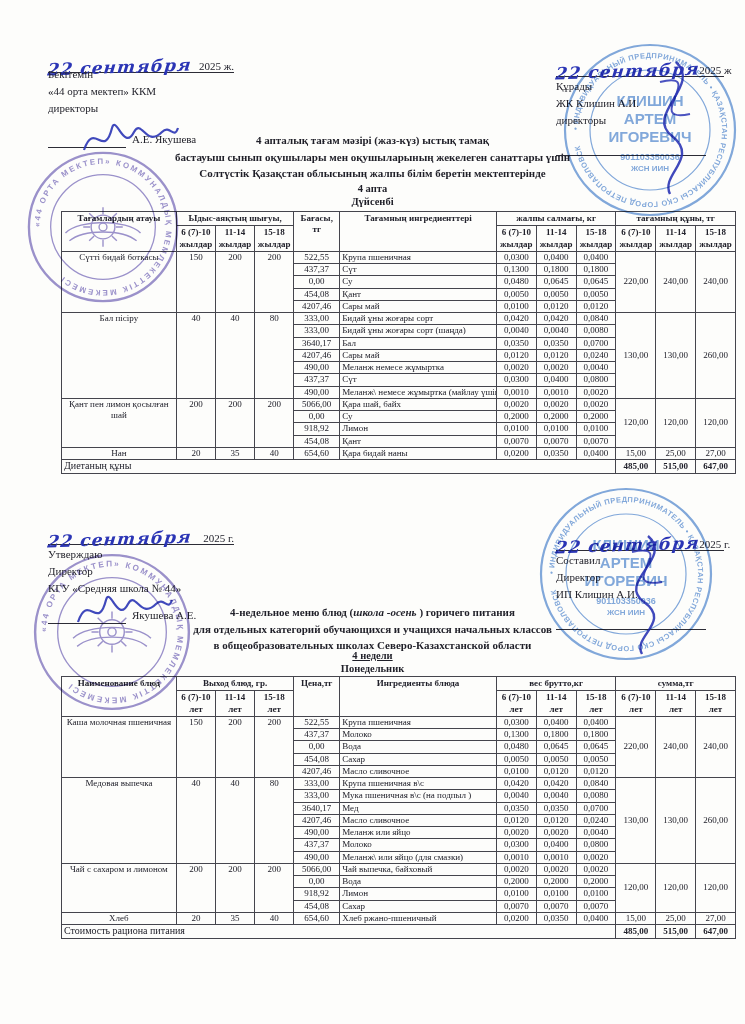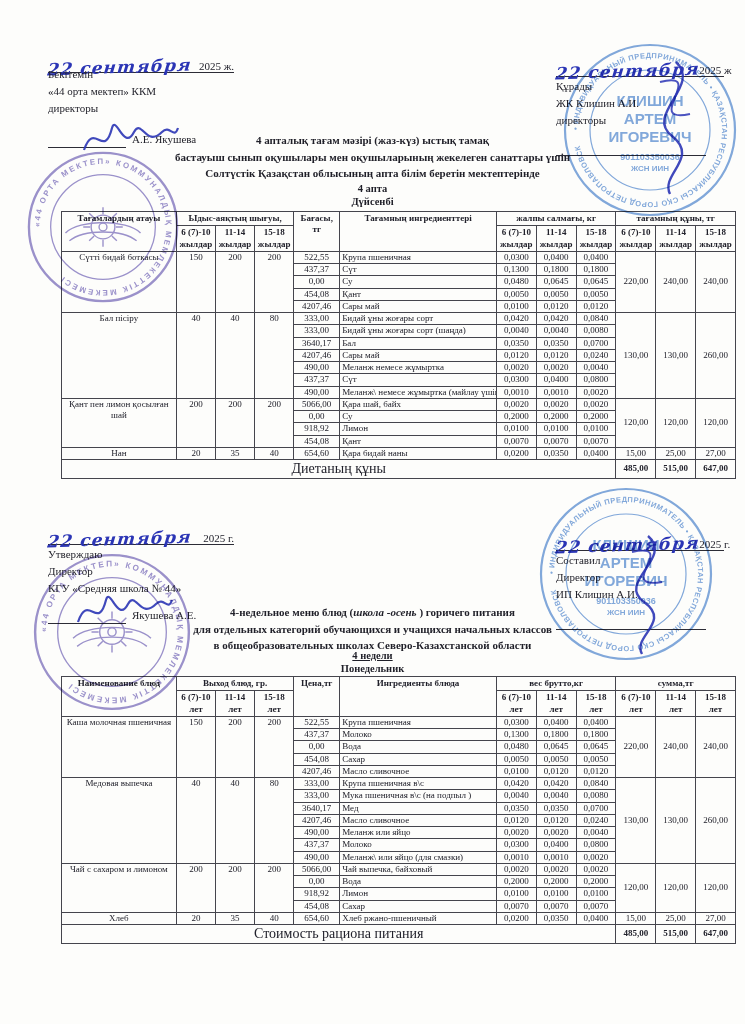--- a/index.html
+++ b/index.html
@@ -25,21 +25,21 @@
   
   .t-wrap{position:absolute;left:45px;width:675px;padding-left:16px;}
   table.menu{border-collapse:collapse;width:100%;font-size:9px;line-height:1.25;
              table-layout:fixed;color:#21212b;}
   table.menu th,table.menu td{border:1px solid #45454d;padding:0 2px;overflow:hidden;}
   table.menu th{font-weight:bold;text-align:center;vertical-align:top;padding:1px 2px;font-size:9px;}
   td.num{text-align:center;vertical-align:middle;}
   td.topv{vertical-align:top;}
   td.name{vertical-align:top;text-align:center;padding-left:3px;margin-left:11px;}
   td.ing{text-align:left;padding-left:3px;white-space:nowrap;}
-  td.footlabel{text-align:center;font-size:14px;}
+  td.footlabel{text-align:left;font-size:10px;}
   td.total{font-weight:bold;text-align:center;}
   
   .stamp{position:absolute;mix-blend-mode:multiply;pointer-events:none;}
   .st-school{opacity:.8;}
   .st-ip{opacity:.85;}
 </style>
 </head>
 <body>
 
 <div class="page">
@@ -72,21 +72,21 @@
     <span class="longul"></span>
   </div>
   <svg class="sigsvg" style="left:636px;top:58px;" width="80" height="140">
     <path d="M40,4 C66,28 8,56 36,78 C64,100 24,116 34,136" stroke="#2b35b5" stroke-width="2.4" fill="none" opacity="0.9"></path>
     <path d="M24,24 C72,12 6,66 54,56" stroke="#2b35b5" stroke-width="2" fill="none" opacity="0.85"></path>
   </svg>
 
   <div class="title" style="top:132px;">
     <div>4 апталық тағам мәзірі (жаз-күз) ыстық тамақ</div>
     <div>бастауыш сынып оқушылары мен оқушыларының жекелеген санаттары үшін</div>
-    <div>Солтүстік Қазақстан облысының апта білім беретін мектептерінде</div>
+    <div>Солтүстік Қазақстан облысының жалпы білім беретін мектептерінде</div>
   </div>
   <div class="subt" style="top:183px;">4 апта</div>
   <div class="subt" style="top:196px;">Дүйсенбі</div>
 
   <div class="t-wrap" style="top:211px;" id="table1-holder">
       <table class="menu">
         <colgroup>
           <col style="width: 17%;">
           <col style="width: 5.8%;">
           <col style="width: 5.8%;">

